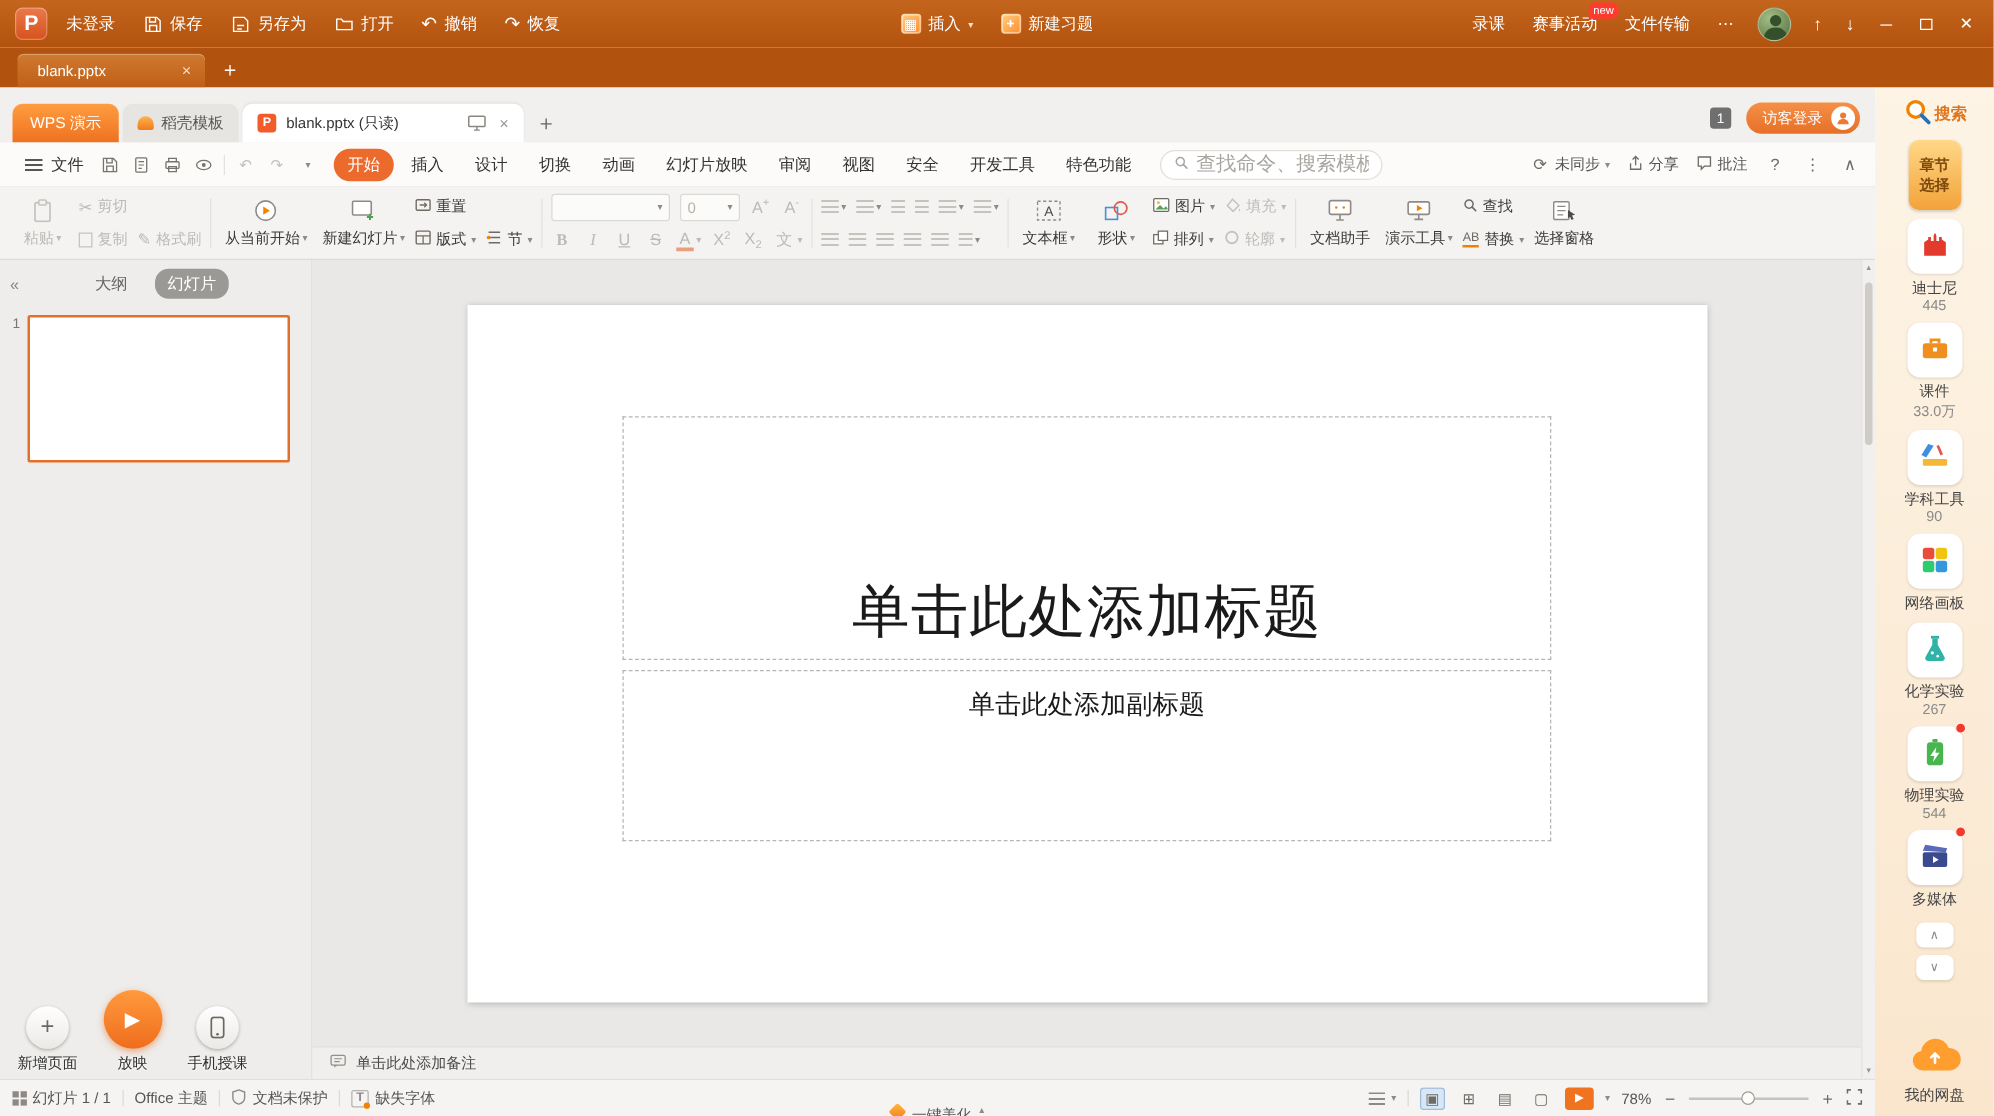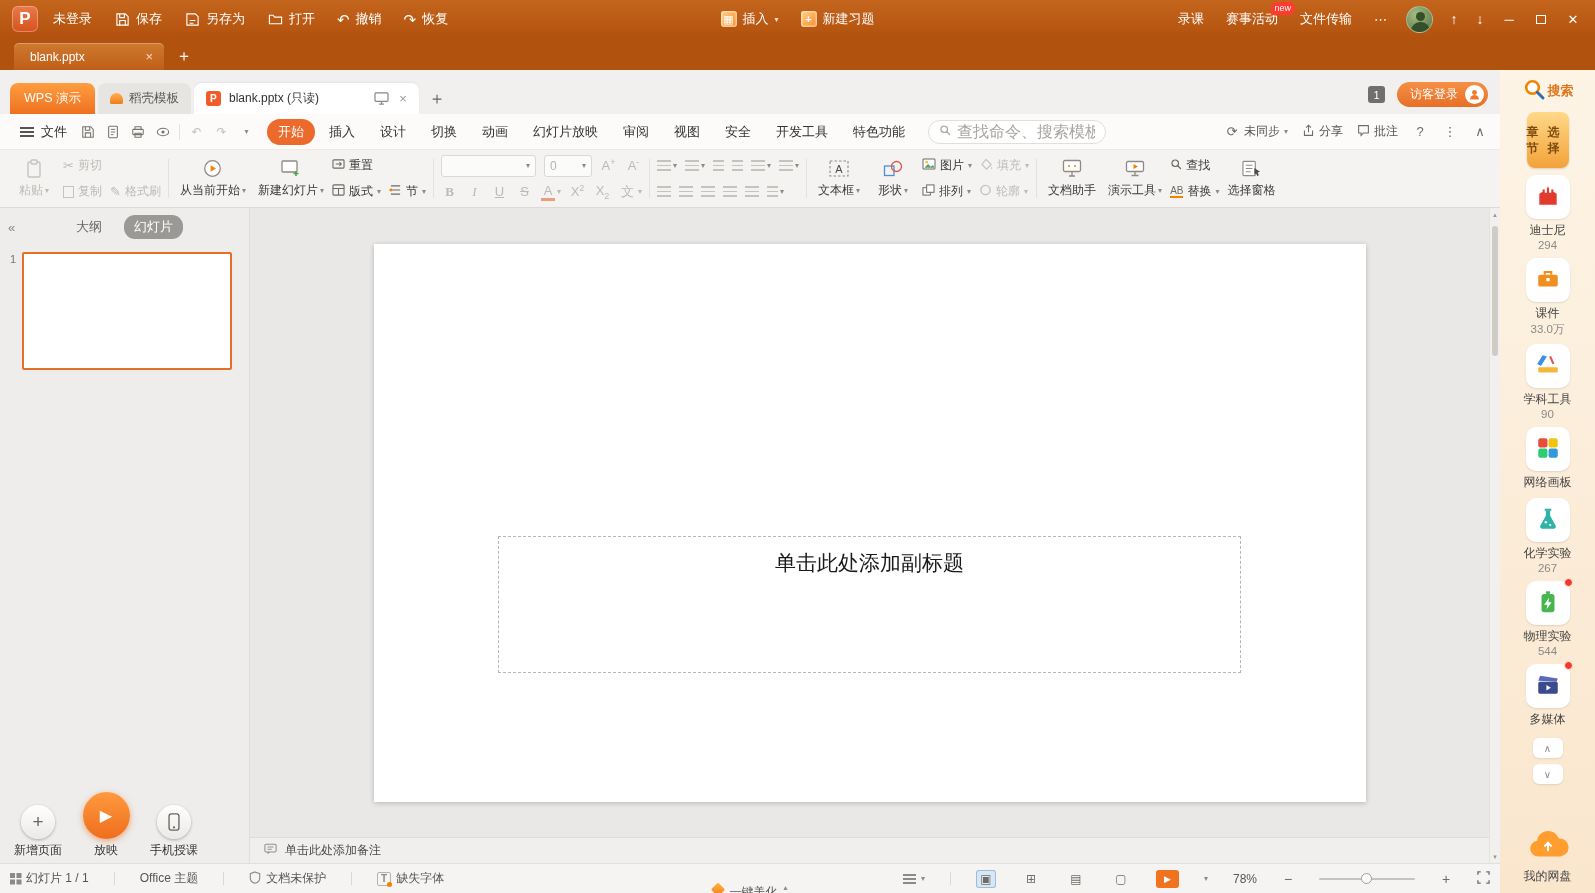--- a/index.html
+++ b/index.html
@@ -119,21 +119,21 @@
 .vs-thumb{width:6px;height:130px;background:#cfccc7;border-radius:3px;margin-top:8px;}
 .vs-bot{margin-top:auto;}
 .floating{position:absolute;left:10px;bottom:4px;display:flex;align-items:flex-end;gap:12px;z-index:5;}
 .fl-item{display:flex;flex-direction:column;align-items:center;gap:3px;width:56px;}
 .fl-circle{width:34px;height:34px;border-radius:50%;background:linear-gradient(180deg,#ffffff,#ebe9e6);box-shadow:0 1px 3px rgba(0,0,0,.3);display:flex;align-items:center;justify-content:center;color:#6b6762;font-size:19px;}
 .fl-play{width:47px;height:47px;border-radius:50%;background:linear-gradient(180deg,#ff9a3e,#ef6d1d);color:#fff;font-size:16px;box-shadow:0 2px 6px rgba(230,105,30,.55);display:flex;align-items:center;justify-content:center;}
 .fl-label{font-size:12px;color:#2f2f2f;text-shadow:0 1px 2px rgba(255,255,255,.95);}
 
 
 .statusbar{height:30px;flex:0 0 auto;background:#f5f4f2;border-top:1px solid #e1dfdb;display:flex;align-items:center;padding:0 10px;color:#555;position:relative;}
-.sb-left,.sb-right{display:flex;align-items:center;gap:25px;}
+.sb-left,.sb-right{display:flex;align-items:center;gap:9px;}
 .sb-right{margin-left:auto;}
 .sb-item{display:flex;align-items:center;gap:5px;white-space:nowrap;}
 .sb-sep{width:1px;height:13px;background:#dbd9d5;}
 .sb-center{position:absolute;left:50%;transform:translateX(-50%);display:flex;gap:6px;margin-top:28px;}
 .gem{width:11px;height:11px;background:linear-gradient(135deg,#ffb93e,#f07a1f);border-radius:2px;transform:rotate(45deg) scale(.92);}
 .grid4{width:11px;height:11px;position:relative;}
 .grid4::before{content:"";position:absolute;width:4.5px;height:4.5px;background:#8d8984;box-shadow:6.5px 0 #8d8984,0 6.5px #8d8984,6.5px 6.5px #8d8984;}
 .ticon{font-weight:bold;color:#8d8984;border:1px solid #b5b2ad;width:14px;height:14px;border-radius:2px;display:flex;align-items:center;justify-content:center;font-size:10px;position:relative;}
 .ticon::after{content:"";position:absolute;right:-2px;bottom:-2px;width:5px;height:5px;border-radius:50%;background:#f08300;}
 .vw{width:20px;height:18px;display:flex;align-items:center;justify-content:center;border-radius:3px;color:#6f6b65;font-size:12px;}
@@ -141,21 +141,21 @@
 .sb-play{width:23px;height:18px;background:#f0731f;border-radius:3px;color:#fff;display:flex;align-items:center;justify-content:center;font-size:9px;}
 .zoomsign{font-size:14px;color:#6f6b65;width:12px;text-align:center;}
 .zoom-track{width:96px;height:2px;background:#c6c3bf;position:relative;border-radius:1px;}
 .zoom-thumb{position:absolute;left:44%;top:-5px;width:11px;height:11px;background:#fdfdfc;border:1px solid #a19e99;border-radius:50%;}
 .lnico{width:13px;height:10px;background:repeating-linear-gradient(180deg,#8d8984 0 1.6px,transparent 1.6px 4.2px);}
 
 
 .sidebar{flex:1;background:linear-gradient(180deg,#fdf4e6,#fae6cd);display:flex;flex-direction:column;align-items:center;padding:7px 0 8px;gap:7px;overflow:hidden;}
 .sb-search{display:flex;align-items:center;gap:2px;margin-bottom:1px;}
 .sb-search-label{color:#e0751c;font-size:13px;font-weight:bold;}
-.chapter{width:42px;height:56px;border-radius:8px;background:linear-gradient(180deg,#ffd887,#f3a23a);display:flex;flex-direction:row;align-items:center;justify-content:center;font-size:12px;color:#7c4a0e;font-weight:bold;line-height:1.35;box-shadow:0 1px 2px rgba(0,0,0,.15);}
+.chapter{width:42px;height:56px;border-radius:8px;background:linear-gradient(180deg,#ffd887,#f3a23a);display:flex;flex-direction:column;align-items:center;justify-content:center;font-size:12px;color:#7c4a0e;font-weight:bold;line-height:1.35;box-shadow:0 1px 2px rgba(0,0,0,.15);}
 .s-app{display:flex;flex-direction:column;align-items:center;}
 .s-card{width:44px;height:44px;background:#fff;border-radius:10px;box-shadow:0 1px 2px rgba(0,0,0,.1);display:flex;align-items:center;justify-content:center;position:relative;}
 .s-dot{position:absolute;top:-3px;right:-3px;width:9px;height:9px;border-radius:50%;background:#f3392e;border:1.5px solid #fdf2e2;}
 .s-name{font-size:12px;color:#454545;margin-top:3px;}
 .s-count{font-size:11.5px;color:#8a8a8a;}
 .s-count:empty{display:none;}
 .s-arrows{display:flex;flex-direction:column;gap:6px;margin-top:3px;}
 .s-arrow{width:30px;height:20px;background:#fff;border-radius:6px;display:flex;align-items:center;justify-content:center;color:#8a8a8a;font-size:10px;box-shadow:0 1px 2px rgba(0,0,0,.1);}
 .s-cloud{margin-top:auto;display:flex;flex-direction:column;align-items:center;gap:2px;}
 </style>
@@ -677,20 +677,23 @@
           </div>
           <div class="thumb-row">
             <span class="thumb-num">1</span>
             <div class="thumb"></div>
           </div>
         </div>
 
         <div class="canvas-col">
           <div class="canvas">
             <div class="slide">
+              <div class="ph-title">
+                <span>单击此处添加标题</span>
+              </div>
               <div class="ph-sub">
                 <span>单击此处添加副标题</span>
               </div>
             </div>
           </div>
           <div class="notesbar">
             <span><svg width="13" height="12" viewBox="0 0 15 13">
                   <rect x="1" y="1" width="13" height="9" rx="1.5" fill="none" stroke="#938f88" stroke-width="1.2"></rect>
                   <path d="M4 4.2h7M4 6.8h5" stroke="#938f88" stroke-width="1.1"></path>
                   <path d="M4 10v2.5L7 10z" fill="#938f88"></path>
@@ -794,21 +797,21 @@
         <span>选择</span>
       </div>
 
       <div class="s-app">
         <div class="s-card">
             <span><svg width="26" height="26" viewBox="0 0 24 24">
                 <path fill="#e23b2e" d="M4 20V10l3-2V6h2v3h2V5l1-2 1 2v4h2V6h2v2l3 2v10z"></path>
               </svg></span>
           </div>
         <span class="s-name">迪士尼</span>
-        <span class="s-count">294</span>
+        <span class="s-count">445</span>
       </div>
 
       <div class="s-app">
         <div class="s-card">
             <span><svg width="26" height="26" viewBox="0 0 24 24">
                 <rect x="3" y="8" width="18" height="11" rx="2" fill="#ef8f1f"></rect>
                 <path d="M9 8V5.5h6V8" fill="none" stroke="#ef8f1f" stroke-width="2"></path>
                 <rect x="10.5" y="11" width="3" height="3" rx=".5" fill="#fff"></rect>
               </svg></span>
           </div>

